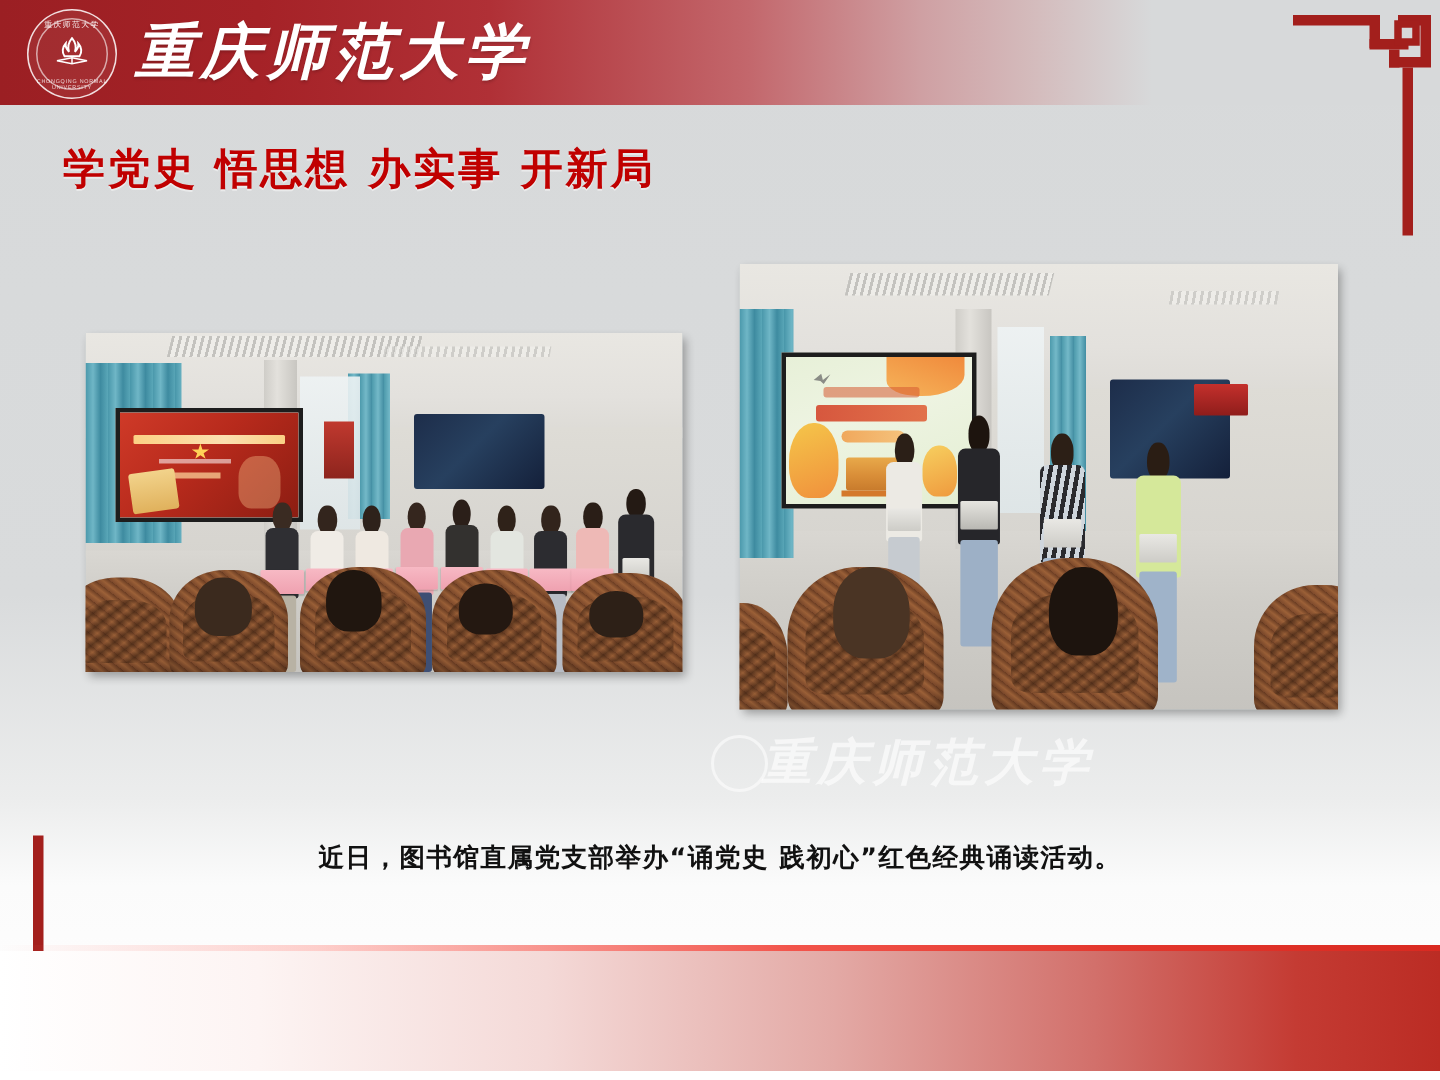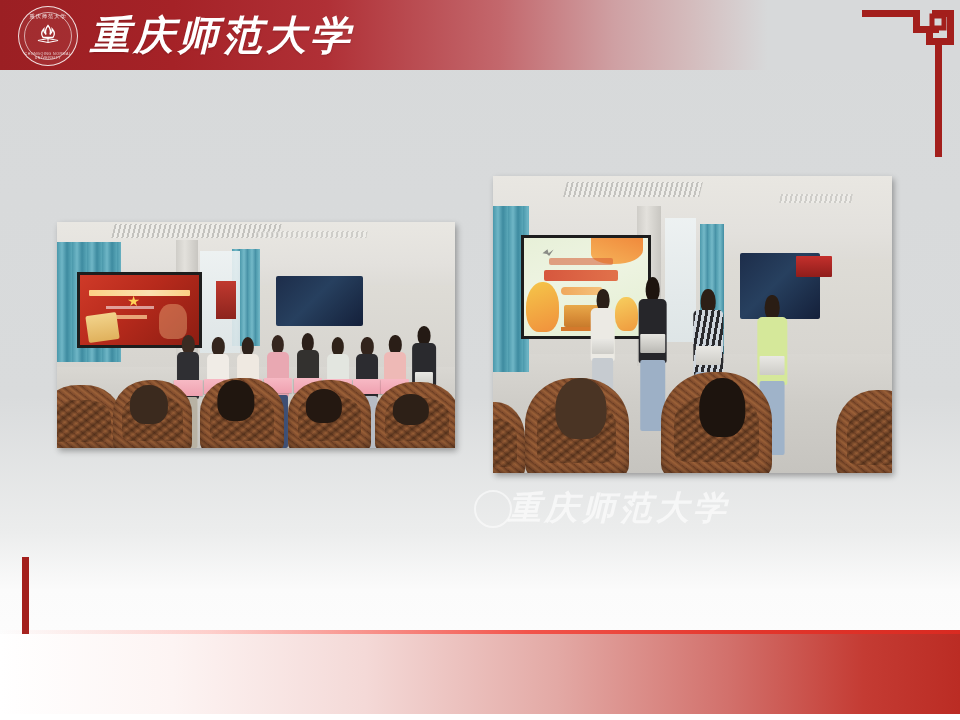--- a/index.html
+++ b/index.html
@@ -175,20 +175,21 @@
       <rect x="53" y="26" width="26" height="7"></rect>
       <rect x="72" y="10" width="22" height="7"></rect>
       <rect x="87" y="10" width="7" height="30"></rect>
       <rect x="66" y="33" width="7" height="12"></rect>
       <rect x="66" y="38" width="28" height="7"></rect>
       <rect x="72" y="16" width="12" height="12" fill="none" stroke="#a31f1c" stroke-width="5"></rect>
       <rect x="75" y="45" width="7" height="112"></rect>
     </g>
   </svg>
 
+  <div class="slide-title">学党史  悟思想  办实事  开新局</div>
 
   <div class="photo photo-left">
     <div class="room">
       <div class="ceiling"></div>
       <div class="ceil-grid"></div>
       <div class="ceil-grid2"></div>
       <div class="backwall"></div>
       <div class="floor"></div>
       <div class="curtain"></div>
       <div class="curtain2"></div>
@@ -347,20 +348,21 @@
         <div class="s-head" style="top:0;width:76%;height:62%;background:#1d140e;"></div>
       </div>
     </div>
   </div>
 
   <div class="watermark">
     <div class="wm-logo"></div>
     <span>重庆师范大学</span>
   </div>
 
+  <div class="caption">近日，图书馆直属党支部举办“诵党史  践初心”红色经典诵读活动。</div>
 
   <svg class="corner-bl" viewBox="0 0 110 175">
     <g fill="#a31f1c">
       <rect x="22" y="12" width="7" height="118"></rect>
       <rect x="22" y="124" width="32" height="7"></rect>
       <rect x="47" y="124" width="7" height="22"></rect>
       <rect x="22" y="138" width="7" height="26"></rect>
       <rect x="22" y="157" width="7" height="7"></rect>
       <rect x="22" y="138" width="26" height="7"></rect>
       <rect x="29" y="144" width="12" height="14" fill="none" stroke="#a31f1c" stroke-width="5"></rect>

